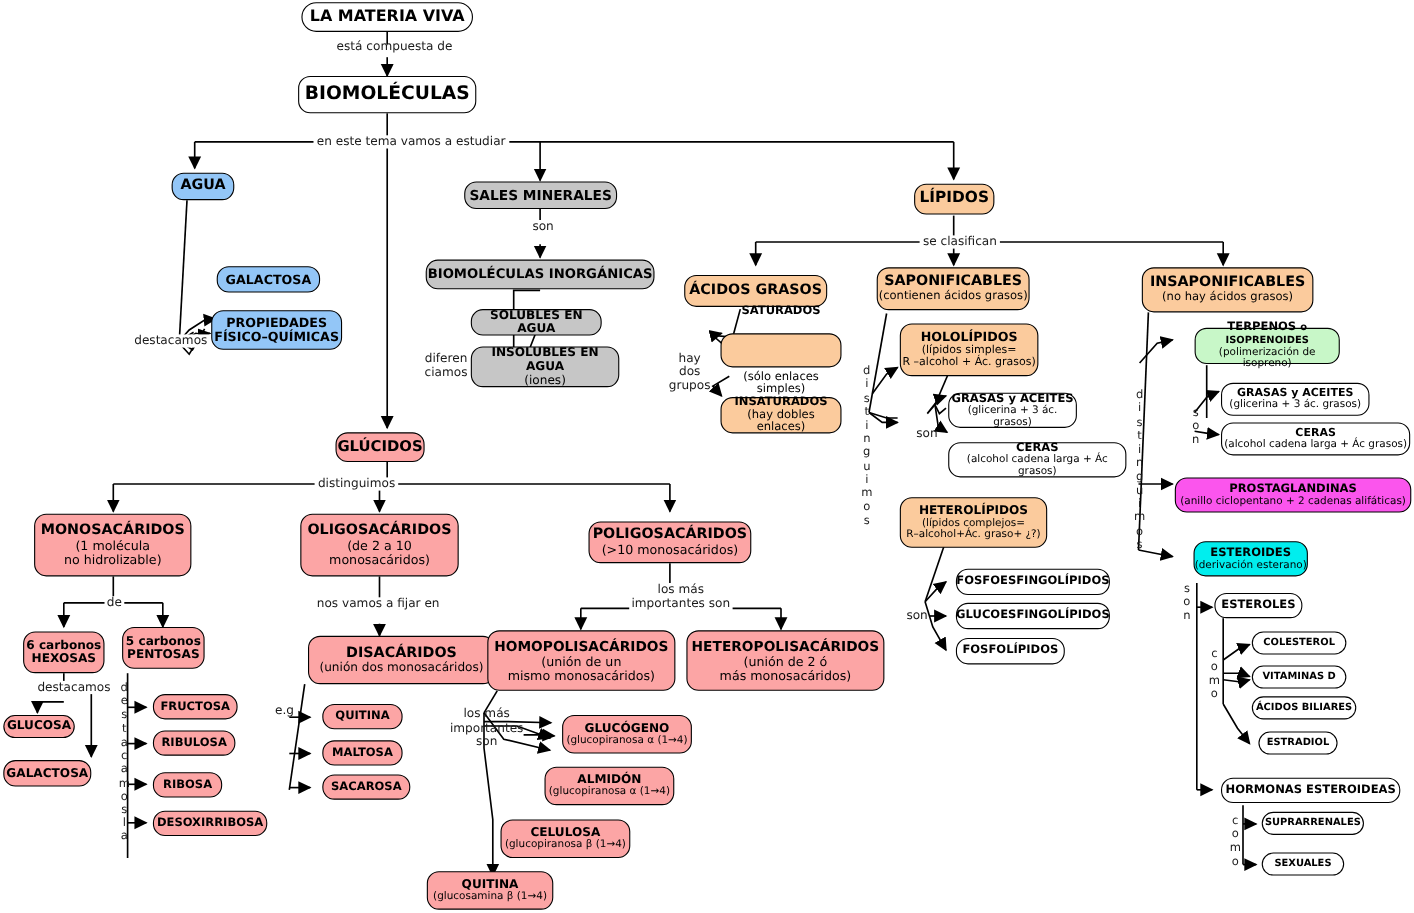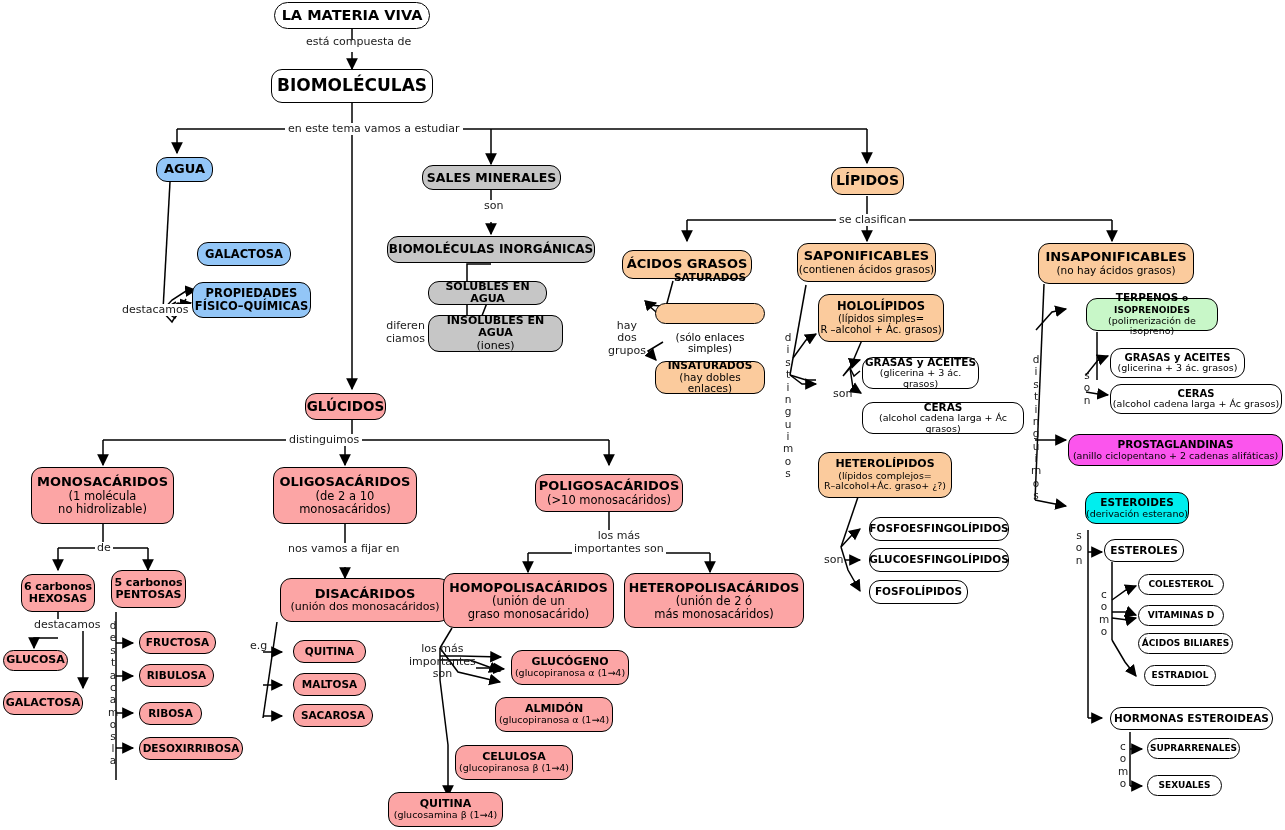--- a/index.html
+++ b/index.html
@@ -198,21 +198,21 @@
     <span class="t2">(iones)</span>
   </div>
 
   <div class="node c-orange r-lg" style="left:831px;top:167px;width:73px;height:28px;font-size:14px;">
     <span class="t1">LÍPIDOS</span>
   </div>
 
   <div class="node c-orange r-lg" style="left:622px;top:250px;width:130px;height:29px;font-size:13px;">
     <span class="t1">ÁCIDOS GRASOS</span>
   </div>
-  <div class="node c-orange r-lg" style="left:655px;top:303px;width:110px;height:21px;font-size:10.5px;gap:48px;">
+  <div class="node c-orange r-lg" style="left:655px;top:303px;width:110px;height:31px;font-size:10.5px;gap:48px;">
     <span class="t1">SATURADOS</span>
     <span class="t2">(sólo enlaces simples)</span>
   </div>
   <div class="node c-orange r-lg" style="left:655px;top:361px;width:110px;height:33px;font-size:10.5px;">
     <span class="t1">INSATURADOS</span>
     <span class="t2">(hay dobles enlaces)</span>
   </div>
 
   <div class="node c-orange r-lg" style="left:797px;top:243px;width:139px;height:39px;font-size:13px;">
     <span class="t1">SAPONIFICABLES</span>
@@ -350,21 +350,21 @@
     <span class="t1">SACAROSA</span>
   </div>
 
   <div class="node c-yellow r-lg" style="left:535px;top:474px;width:148px;height:38px;font-size:13px;">
     <span class="t1">POLIGOSACÁRIDOS</span>
     <span class="t2" style="font-size:11.5px">(&gt;10 monosacáridos)</span>
   </div>
   <div class="node c-yellow r-lg" style="left:443px;top:573px;width:171px;height:55px;font-size:12.5px;">
     <span class="t1">HOMOPOLISACÁRIDOS</span>
     <span class="t2" style="font-size:11.5px">(unión de un</span>
-    <span class="t2" style="font-size:11.5px">graso monosacárido)</span>
+    <span class="t2" style="font-size:11.5px">mismo monosacáridos)</span>
   </div>
   <div class="node c-yellow r-lg" style="left:624px;top:573px;width:180px;height:55px;font-size:12.5px;">
     <span class="t1">HETEROPOLISACÁRIDOS</span>
     <span class="t2" style="font-size:11.5px">(unión de 2 ó</span>
     <span class="t2" style="font-size:11.5px">más monosacáridos)</span>
   </div>
   <div class="node c-yellow r-lg" style="left:511px;top:650px;width:118px;height:35px;font-size:11px;">
     <span class="t1">GLUCÓGENO</span>
     <span class="t2" style="font-size:9.5px">(glucopiranosa α (1→4)</span>
   </div>

